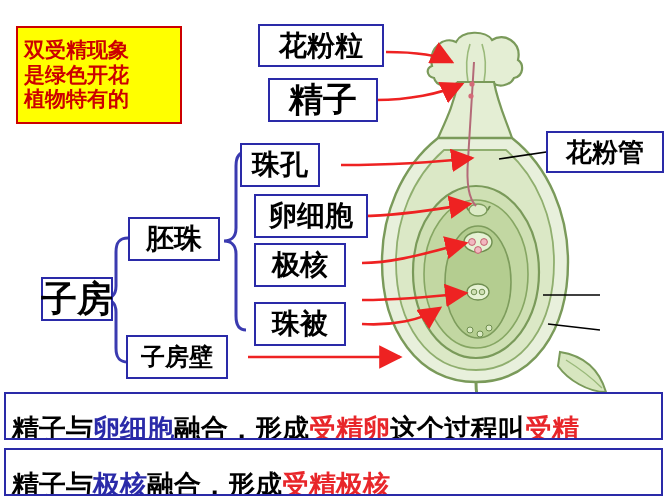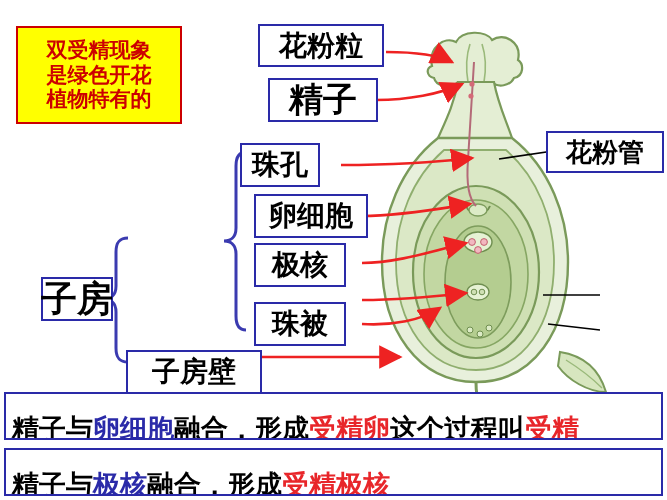--- a/index.html
+++ b/index.html
@@ -1,20 +1,20 @@
 <!DOCTYPE html>
 <html><head>
 <meta charset="utf-8">
 <style>
   html,body{margin:0;padding:0;}
   body{width:667px;height:500px;background:#ffffff;font-family:"DejaVu Sans","Liberation Sans",sans-serif;overflow:hidden;position:relative;}
   #stage{position:relative;width:667px;height:500px;}
   svg#art{position:absolute;left:0;top:0;width:667px;height:500px;}
   .lbl{position:absolute;background:#ffffff;border:2px solid #2a2aa8;box-sizing:border-box;display:flex;align-items:center;justify-content:center;color:#000;font-weight:bold;white-space:nowrap;}
-  .title-box{position:absolute;background:#ffff00;border:2px solid #cc0000;box-sizing:border-box;padding:4px 6px;display:flex;flex-direction:column;align-items:center;justify-content:center;color:#cc0000;font-weight:bold;line-height:1.18;}
+  .title-box{position:absolute;background:#ffff00;border:2px solid #cc0000;box-sizing:border-box;padding:4px 6px;display:flex;flex-direction:column;justify-content:center;color:#cc0000;font-weight:bold;line-height:1.18;}
   .sent{position:absolute;background:#ffffff;border:2px solid #2a2aa8;box-sizing:border-box;display:flex;align-items:center;color:#000;font-weight:bold;white-space:nowrap;overflow:hidden;}
   .sent span{display:inline-block;margin-top:25px;}
   .blue{color:#2a2aa8;}
   .red{color:#e8262a;}
   .ul{text-decoration:underline;}
 </style>
 </head>
 <body>
 
 <div id="stage">
@@ -108,24 +108,25 @@
   <div class="lbl" style="left:518px;top:131px;width:118px;height:42px;font-size:26px;margin-left:28px;">花粉管</div>
 
   <div class="lbl" style="left:240px;top:143px;width:80px;height:44px;font-size:28px;">珠孔</div>
 
   <div class="lbl" style="left:254px;top:194px;width:114px;height:44px;font-size:28px;">卵细胞</div>
 
   <div class="lbl" style="left:254px;top:243px;width:92px;height:44px;font-size:28px;">极核</div>
 
   <div class="lbl" style="left:254px;top:302px;width:92px;height:44px;font-size:28px;">珠被</div>
 
+  <div class="lbl" style="left:128px;top:217px;width:92px;height:44px;font-size:28px;">胚珠</div>
 
   <div class="lbl" style="left:6px;top:277px;width:72px;height:44px;font-size:36px;margin-left:35px;">子房</div>
 
-  <div class="lbl" style="left:126px;top:350px;width:136px;height:44px;font-size:28px;">子房壁</div>
+  <div class="lbl" style="left:126px;top:335px;width:102px;height:44px;font-size:24px;">子房壁</div>
 
   <div class="sent" style="left:4px;top:392px;width:659px;height:48px;font-size:27px;padding-left:6px;" id="sent1">
       <span>精子与</span>
       <span class="blue ul">卵细胞</span>
       <span>融合，形成</span>
       <span class="red">受精卵</span>
       <span>这个过程叫</span>
       <span class="red">受精</span>
     </div>
 

